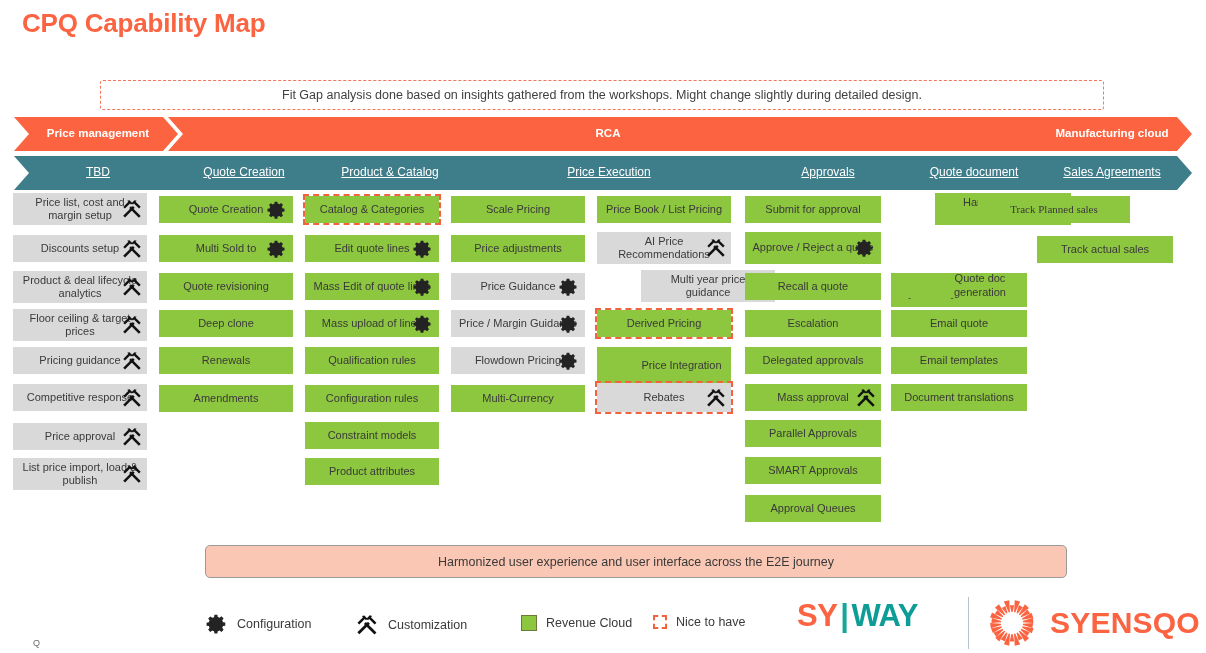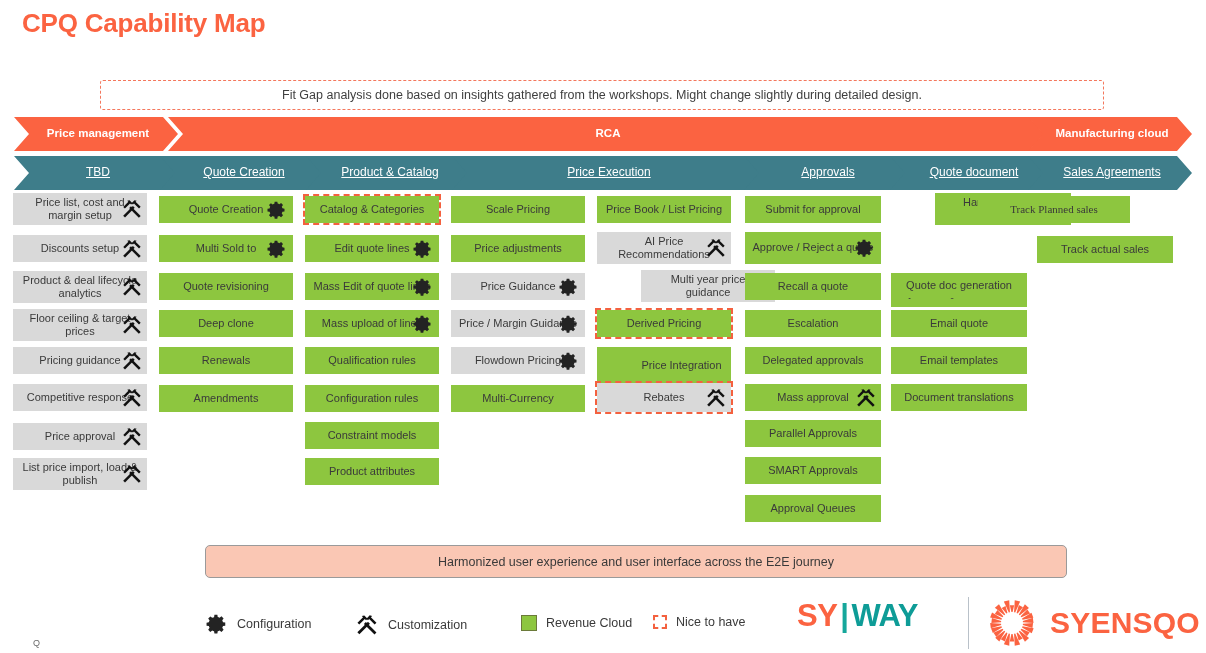--- a/index.html
+++ b/index.html
@@ -498,21 +498,21 @@
       </div>
       <div class="card green" style="left: 745px; top: 495px; width: 136px; height: 27px; position: absolute;">
         <span class="label">Approval Queues</span>
       </div>
       <div class="card green" style="left: 891px; top: 193px; width: 136px; height: 32px; position: absolute; margin-left: 44px;">
         <span class="label">Harmonized doc templates</span>
       </div>
       <div class="card green" style="left: 891px; top: 236px; width: 136px; height: 27px; position: absolute; margin-top: 44px;">
         <span class="label">Dynamic Quote doc info</span>
       </div>
-      <div class="card green" style="left: 891px; top: 273px; width: 136px; height: 25px; position: absolute;">
+      <div class="card green" style="left: 891px; top: 273px; width: 136px; height: 25px; position: absolute; padding-left: 48px;">
         <span class="label">Quote doc generation</span>
       </div>
       <div class="card green" style="left: 891px; top: 310px; width: 136px; height: 27px; position: absolute;">
         <span class="label">Email quote</span>
       </div>
       <div class="card green" style="left: 891px; top: 347px; width: 136px; height: 27px; position: absolute;">
         <span class="label">Email templates</span>
       </div>
       <div class="card green" style="left: 891px; top: 384px; width: 136px; height: 27px; position: absolute;">
         <span class="label">Document translations</span>

